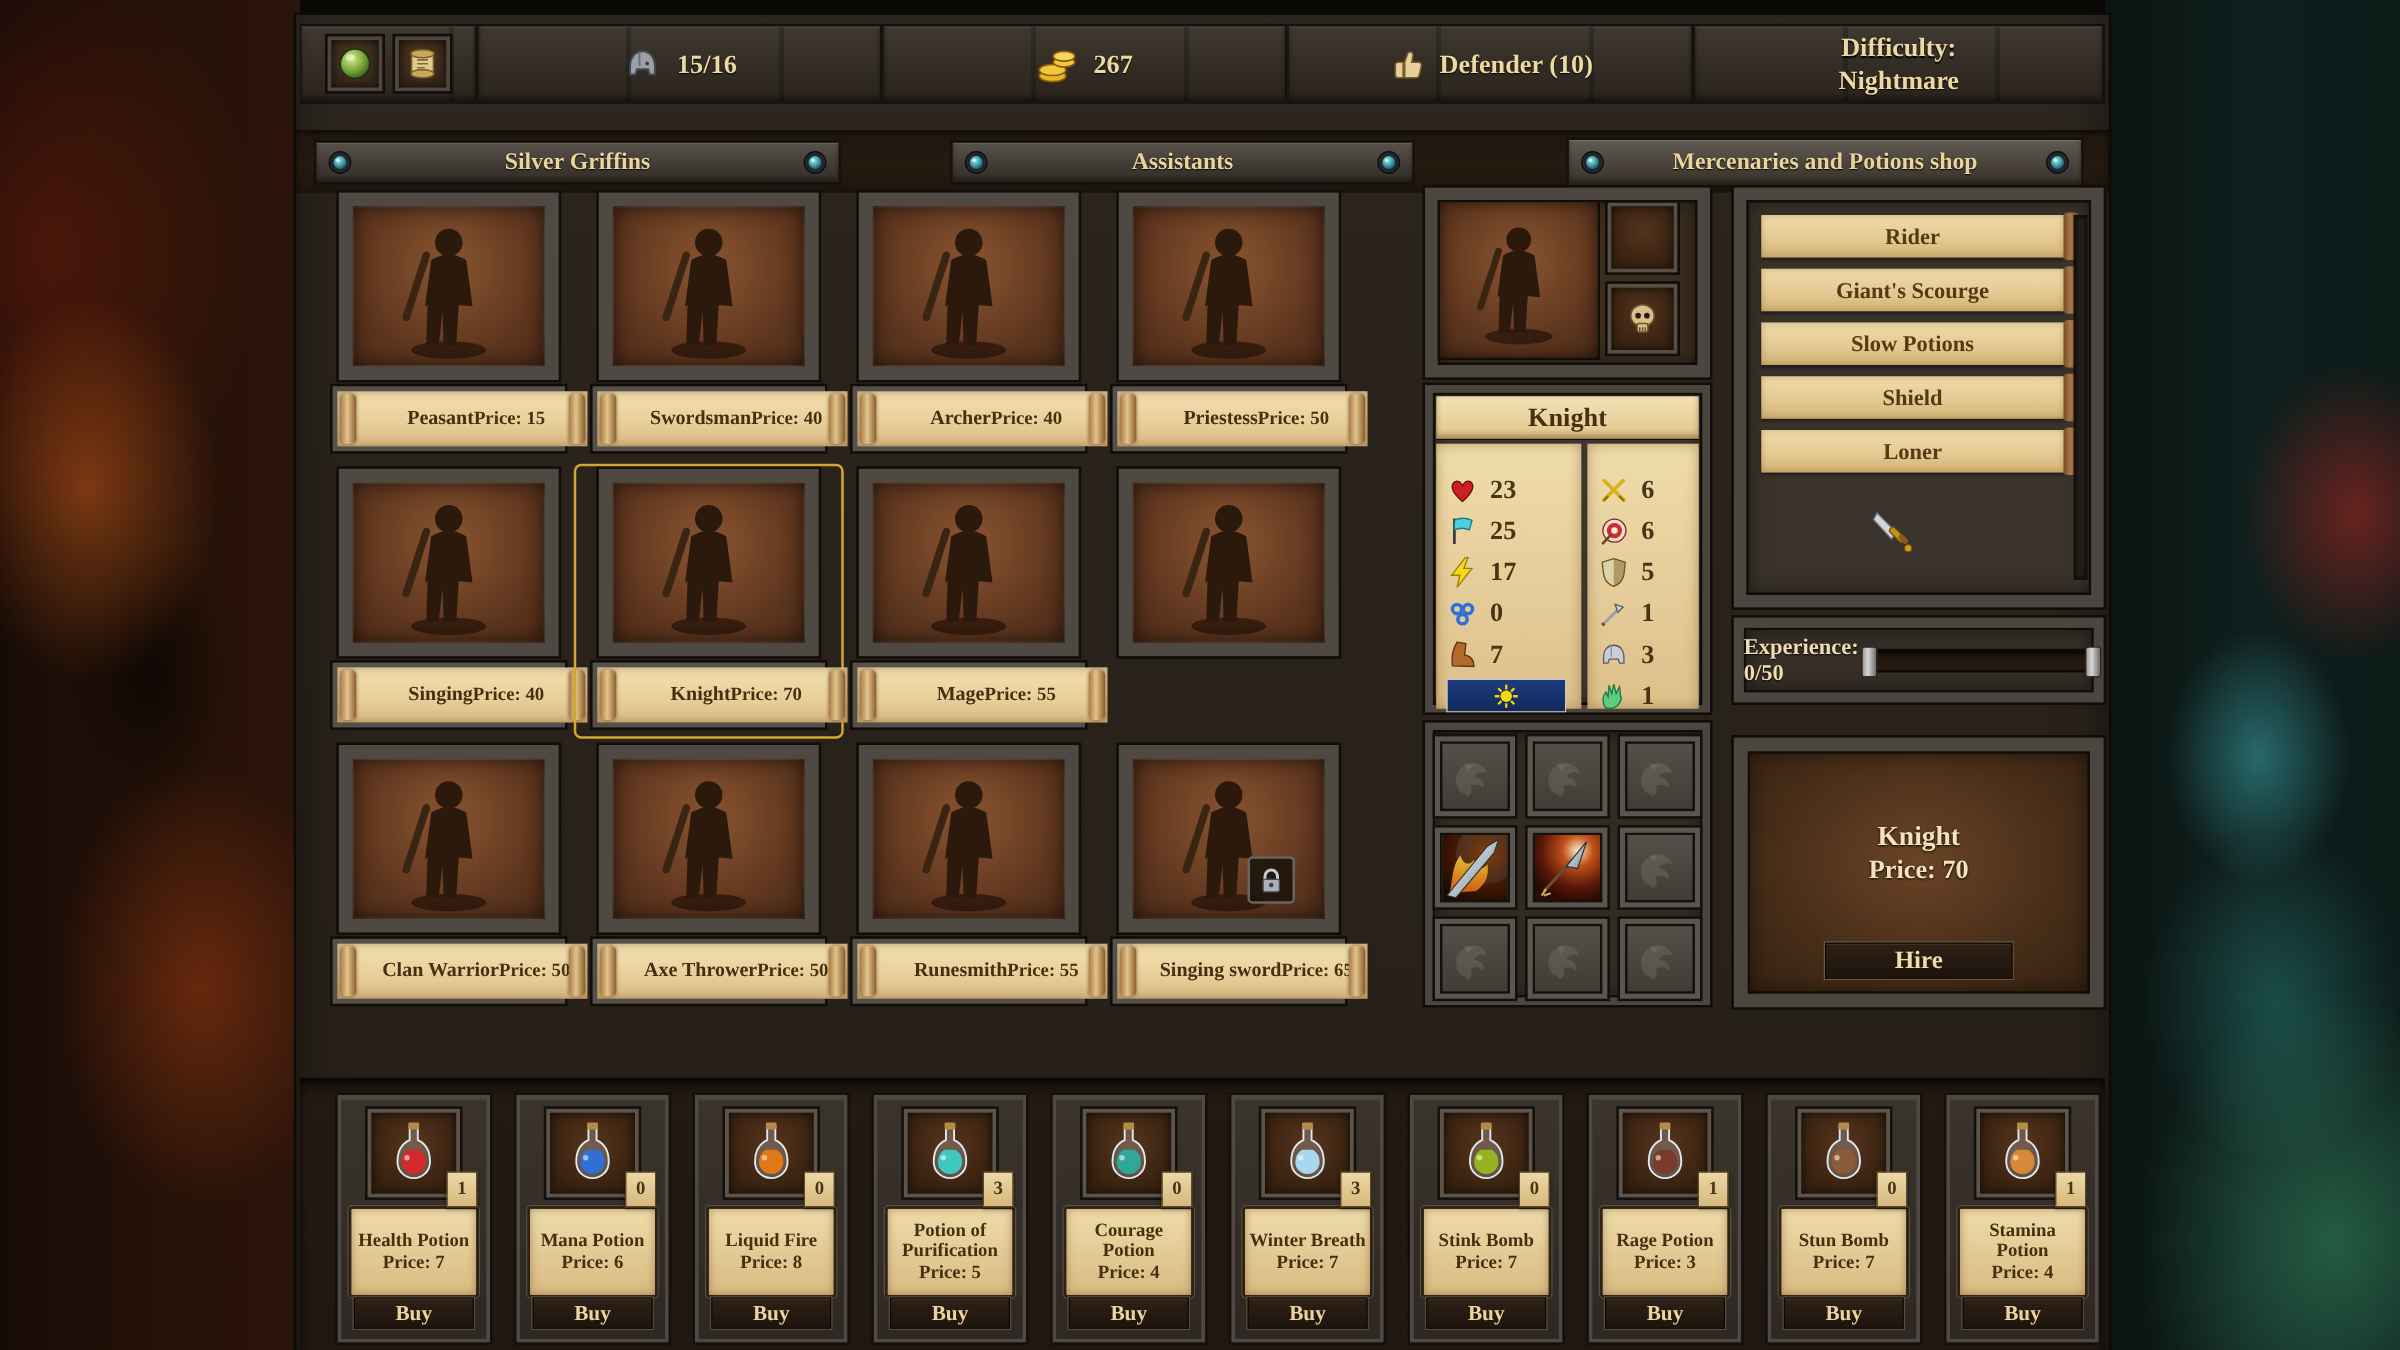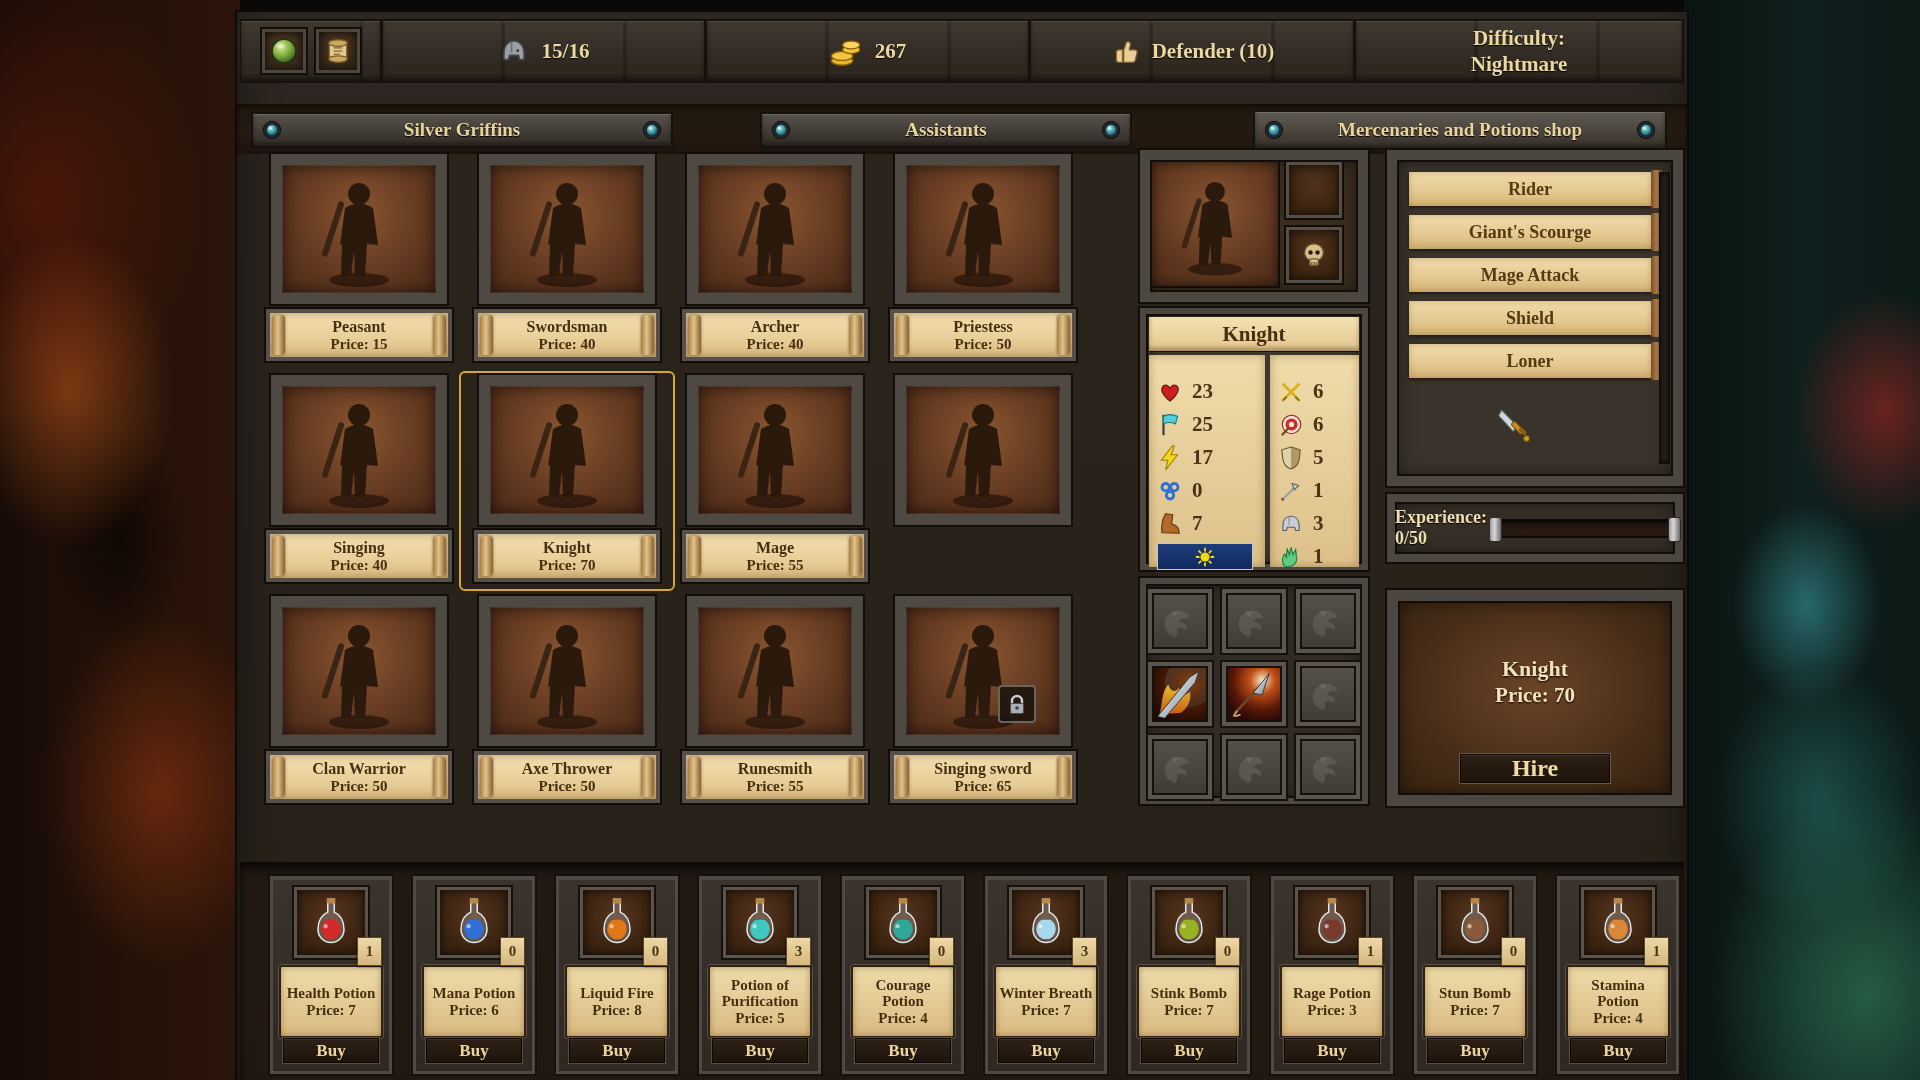--- a/index.html
+++ b/index.html
@@ -63,23 +63,23 @@
   .unit-cell.selected{outline:2px solid #d2a92c;outline-offset:2px;border-radius:2px;}
   .unit-frame{width:176px;height:150px;box-sizing:border-box;border:11px solid #4e4943;outline:2px solid #120d09;
     box-shadow:inset 0 0 0 2px #120d09, inset 0 1px 0 rgba(255,255,255,.12);
     background:#4e4943;}
   .unit-portrait{width:100%;height:100%;position:relative;
     background:radial-gradient(circle at 50% 38%,#8a5531 0,#60371f 62%,#4b2a17 100%);
     box-shadow:inset 0 0 16px rgba(0,0,0,.65), inset 0 0 0 1px rgba(230,220,200,.18);}
   .unit-portrait svg{position:absolute;left:50%;top:52%;transform:translate(-50%,-50%);}
   .banner{width:186px;height:52px;box-sizing:border-box;margin-top:5px;border:4px solid #55504a;outline:2px solid #120d09;
     background:#55504a;box-shadow:inset 0 0 0 1px #120d09;}
-  .banner-inner{position:relative;width:100%;height:100%;display:flex;flex-direction:column;align-items:center;justify-content:center;
+  .banner-inner{position:relative;width:100%;height:100%;display:flex;flex-direction:row;align-items:center;justify-content:center;
     background:linear-gradient(180deg,#f2e0b2 0,#e9d09a 55%,#d9ba82 100%);
-    box-shadow:inset 0 0 8px rgba(120,80,30,.5);}
+    box-shadow:inset 0 0 8px rgba(120,80,30,.5);padding-left:22px;}
   .banner-inner::before,.banner-inner::after{content:"";position:absolute;top:2px;bottom:2px;width:13px;border-radius:4px;
     background:linear-gradient(90deg,#a87a44,#e2c38c 45%,#8a5e2c);box-shadow:0 0 3px rgba(60,30,5,.6);}
   .banner-inner::before{left:2px;} .banner-inner::after{right:2px;}
   .u-name{font-size:16px;font-weight:bold;color:#46300f;line-height:1.12;}
   .u-price{font-size:15px;font-weight:bold;color:#46300f;line-height:1.12;}
   .lock-badge{position:absolute;right:24px;bottom:12px;width:34px;height:34px;background:rgba(25,18,12,.85);
     border:2px solid #6a645c;border-radius:4px;display:flex;align-items:center;justify-content:center;}
 
   
   .portrait-panel{left:903px;top:138px;width:228px;height:152px;display:flex;gap:8px;padding:2px;background:#3a2d1e;}
@@ -131,21 +131,21 @@
     background:linear-gradient(90deg,#9a9a9a,#d8d8d8 40%,#6a6a6a);border:1px solid #2a2a2a;}
   .exp-bar::before{left:-8px;} .exp-bar::after{right:-8px;}
   .hire-panel{left:1150px;top:578px;width:296px;height:216px;border-width:11px;
     background:radial-gradient(ellipse at 50% 45%,#6b4426 0,#4a2f1a 55%,#35220f 100%);
     display:flex;flex-direction:column;align-items:center;}
   .hire-name{margin-top:54px;color:#f3e2bb;font-weight:bold;font-size:22px;text-shadow:0 1px 2px #000;line-height:1.25;}
   .hire-price{color:#f3e2bb;font-weight:bold;font-size:21px;text-shadow:0 1px 2px #000;}
   .hire-btn{margin-top:auto;margin-bottom:12px;width:150px;height:29px;box-sizing:border-box;
     background:linear-gradient(180deg,#2e2014,#1e140c);border:1px solid #0b0704;
     box-shadow:0 0 0 1px #6a5a40, inset 0 1px 0 rgba(255,255,255,.08);
-    display:flex;align-items:center;justify-content:center;color:#f0dcaa;font-weight:bold;font-size:24px;cursor:pointer;}
+    display:flex;align-items:center;justify-content:center;color:#f0dcaa;font-weight:bold;font-size:20px;cursor:pointer;}
 
   
   .tray{position:absolute;left:3px;right:3px;top:850px;height:226px;
     background:linear-gradient(180deg,#19120c,#221a12 20px,#1f1710);
     box-shadow:inset 0 4px 8px rgba(0,0,0,.7);display:flex;gap:21px;padding:14px 0 0 30px;box-sizing:border-box;}
   .potion-card{width:122px;height:198px;box-sizing:border-box;position:relative;
     background:linear-gradient(180deg,#3b342d,#2f2822);border:3px solid #4e4944;outline:2px solid #15100c;
     box-shadow:inset 0 1px 0 rgba(255,255,255,.1);display:flex;flex-direction:column;align-items:center;}
   .pframe{margin-top:8px;width:74px;height:72px;box-sizing:border-box;border:3px solid #5a544d;outline:2px solid #14100b;
     background:radial-gradient(circle at 50% 40%,#57351e,#35200e 78%);display:flex;align-items:center;justify-content:center;
@@ -672,21 +672,21 @@
     <div class="slot">
         <svg class="emboss" width="56" height="56">
           <use href="#griffin"></use>
         </svg>
       </div>
   </div>
 
   <div class="stone-panel traits-panel">
     <div class="trait-strip">Rider</div>
     <div class="trait-strip">Giant's Scourge</div>
-    <div class="trait-strip">Mage Attack</div>
+    <div class="trait-strip">Slow Potions</div>
     <div class="trait-strip">Shield</div>
     <div class="trait-strip">Loner</div>
     <div class="traits-scroll"></div>
   </div>
 
   <div class="stone-panel exp-panel">
     <div class="exp-label">Experience: 0/50</div>
     <div class="exp-bar"></div>
   </div>
 

